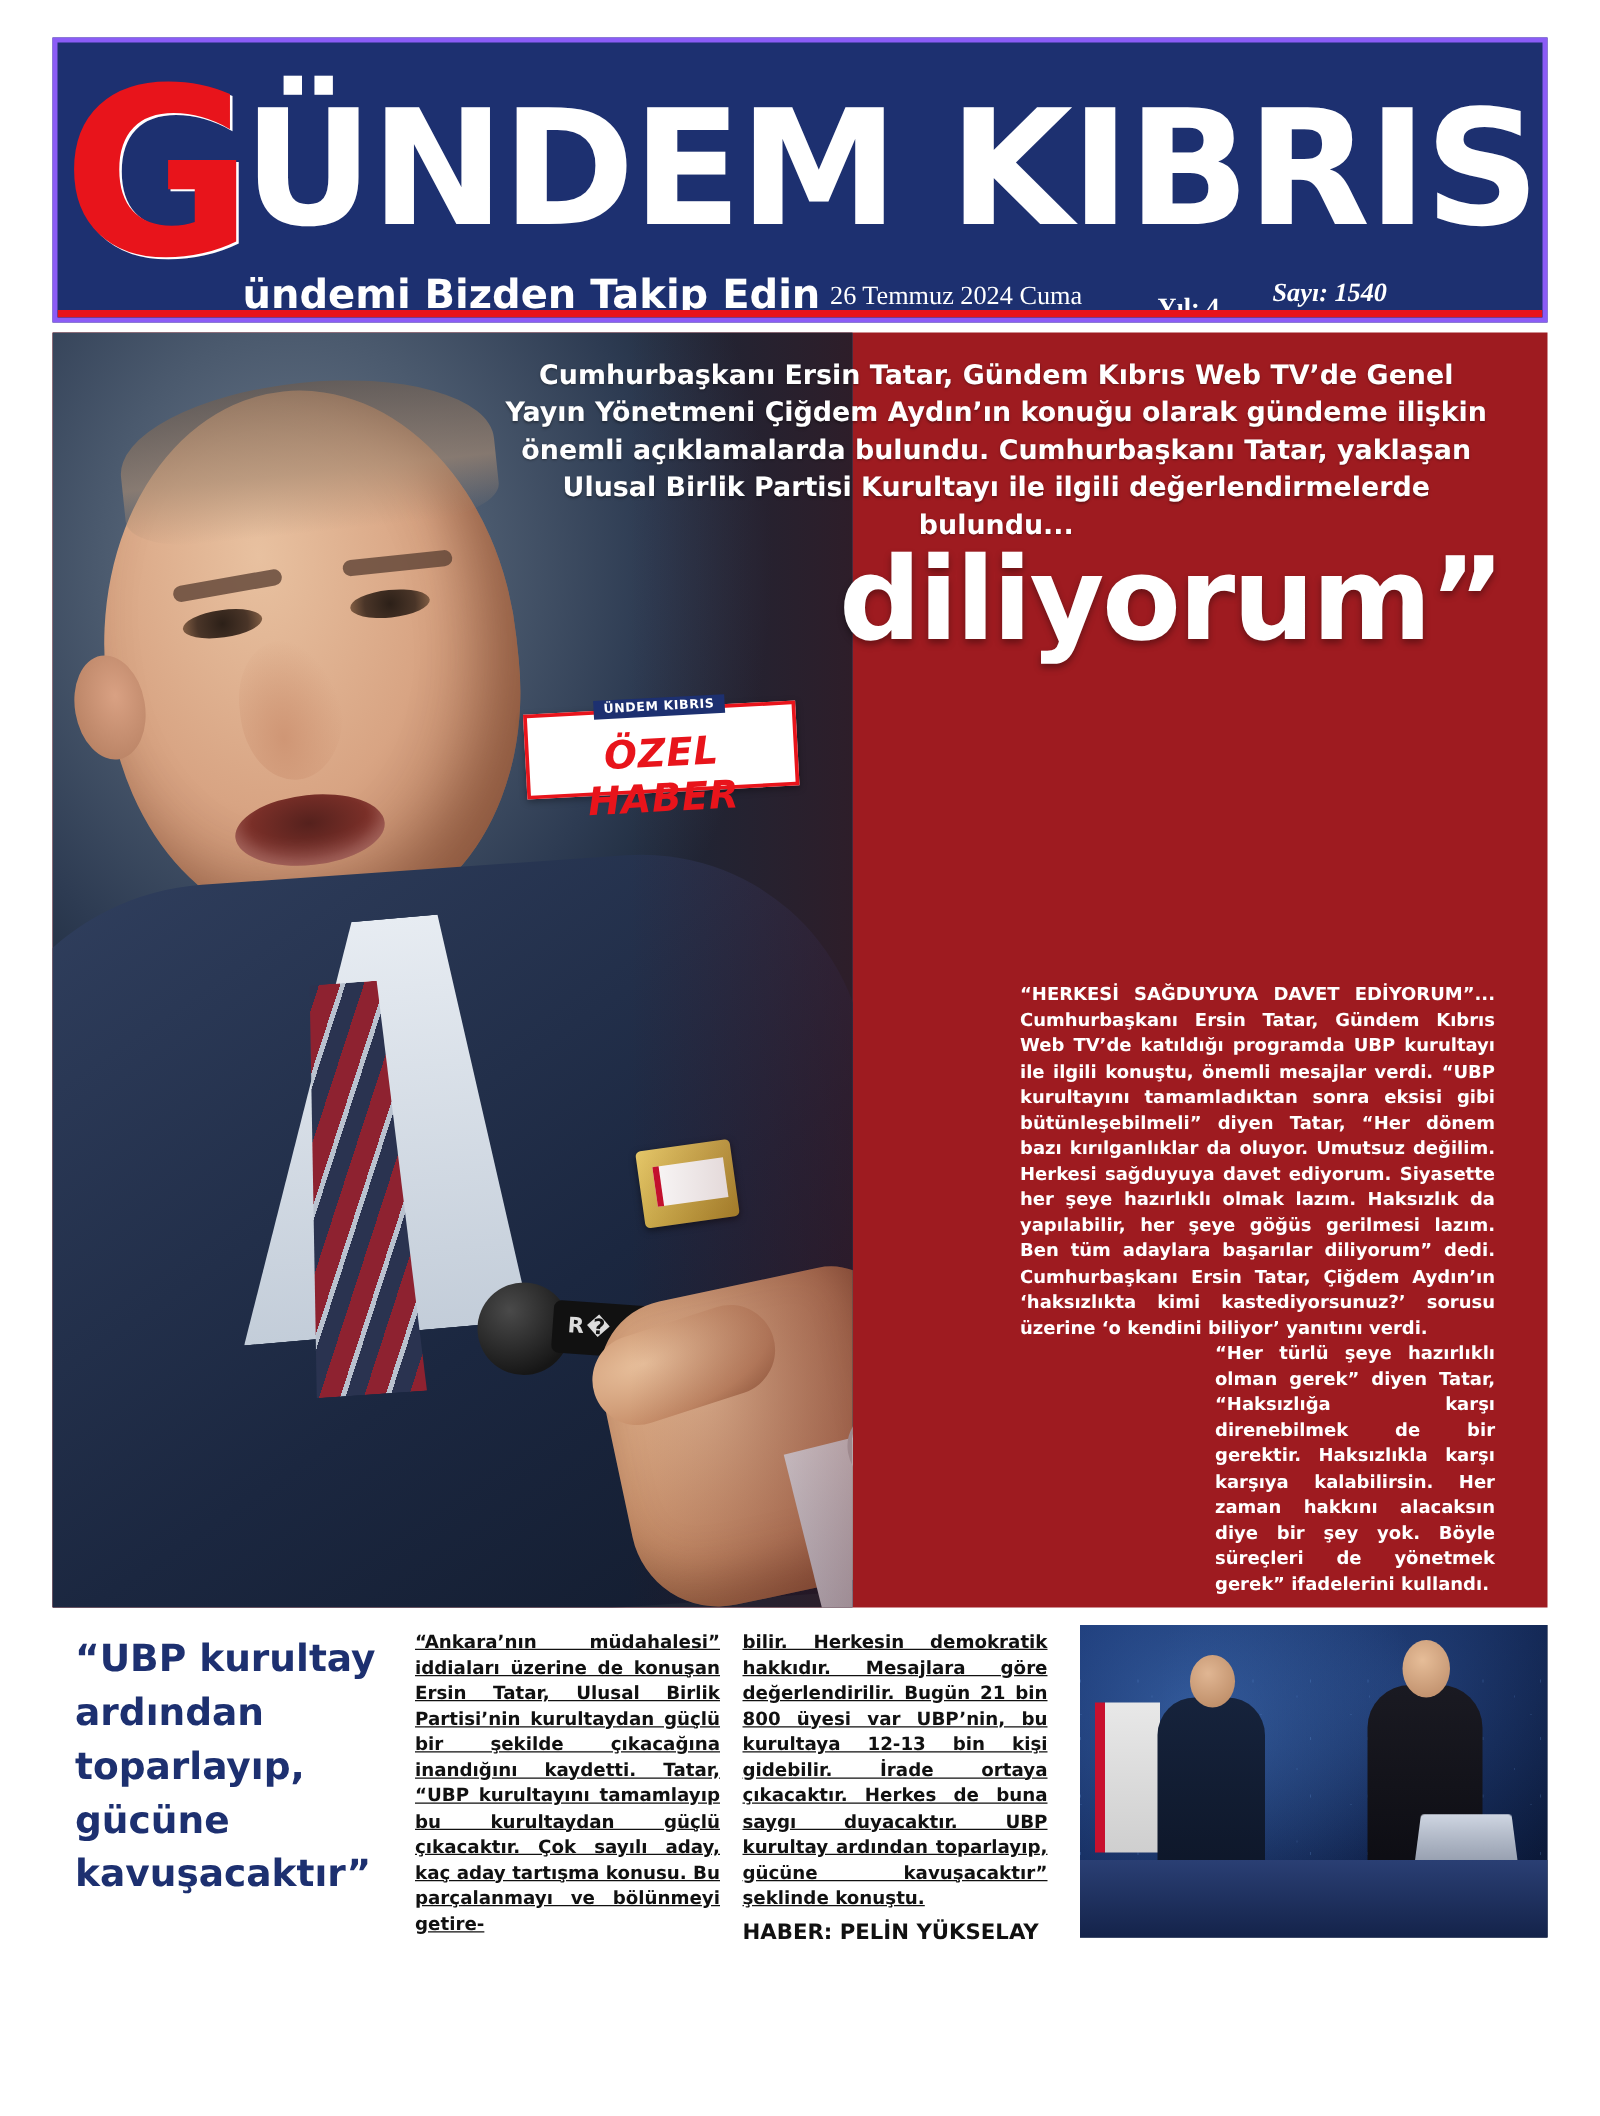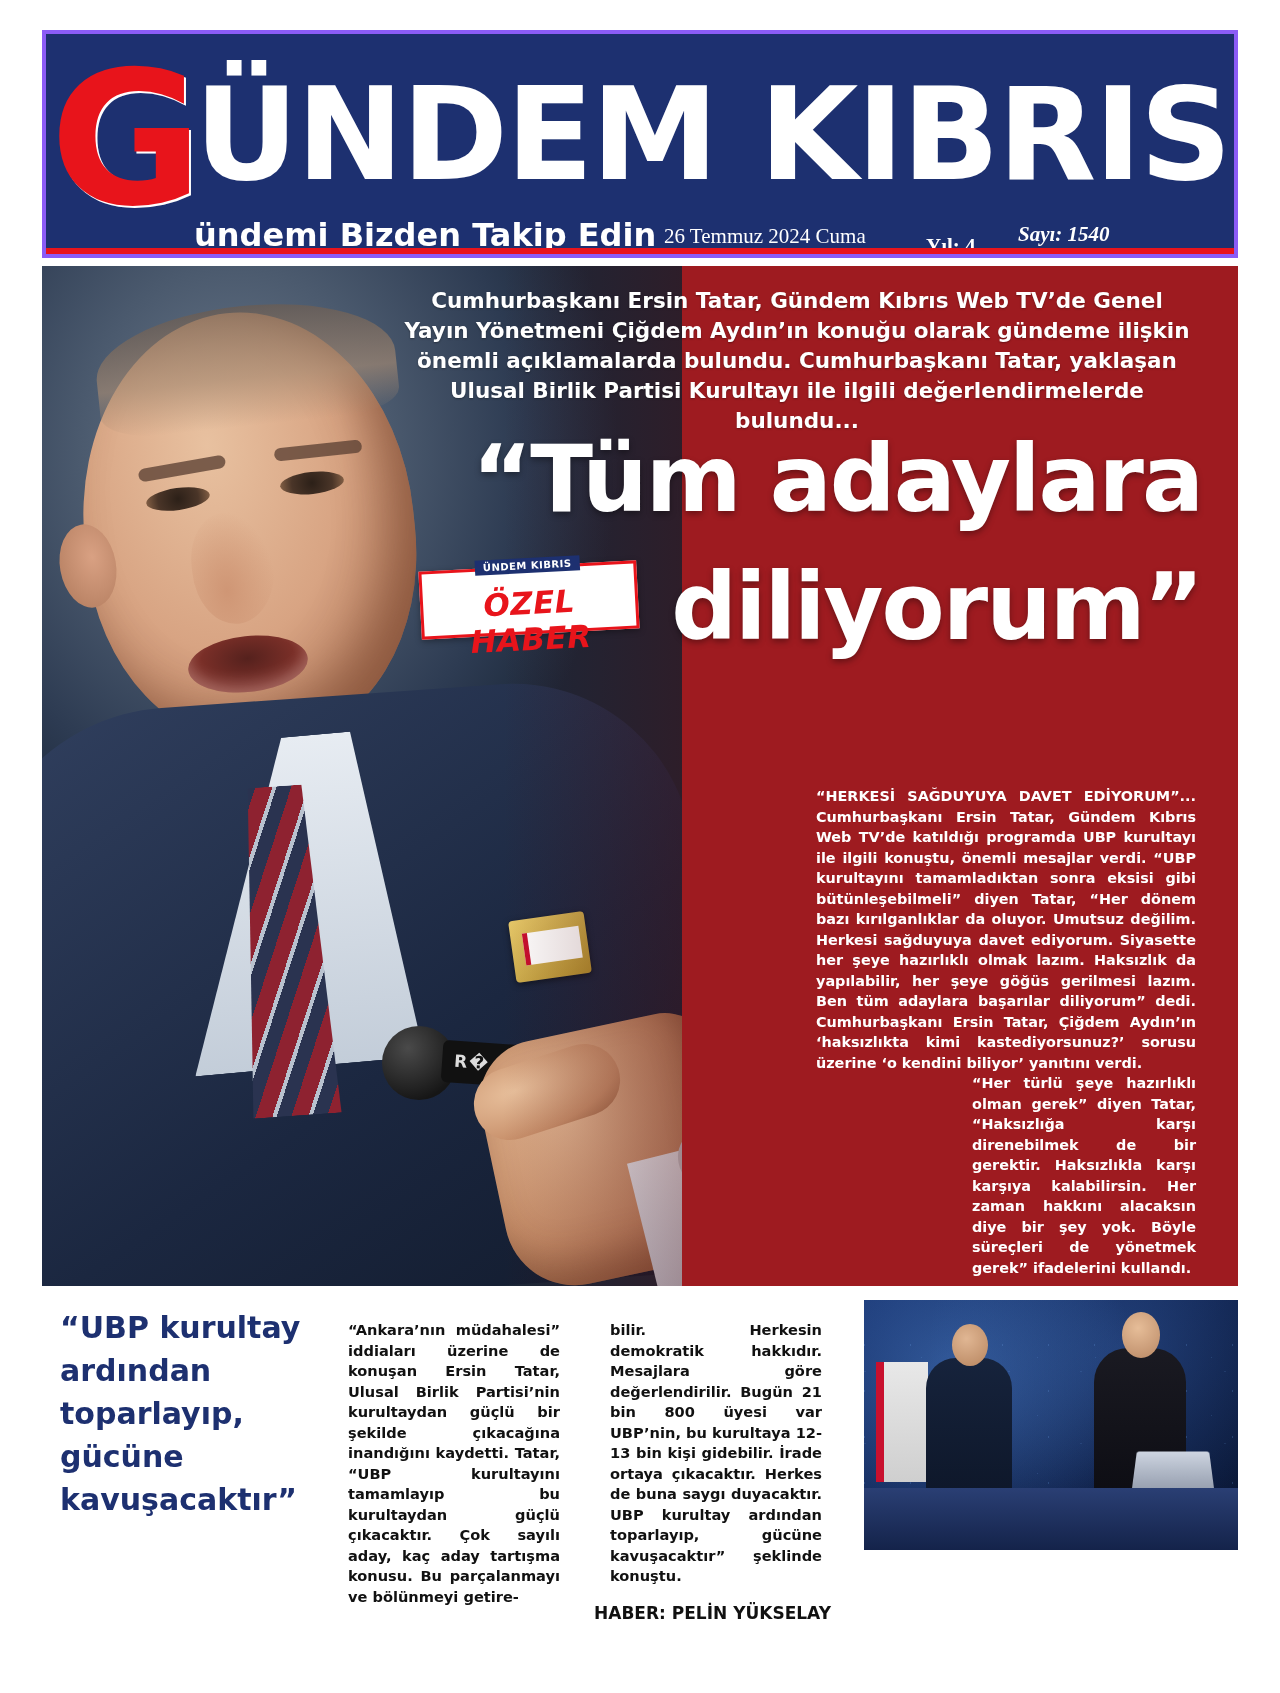--- a/index.html
+++ b/index.html
@@ -462,21 +462,21 @@
     position: absolute;
     top: 8px;
     width: 244px;
     color: #111111;
     font-family: "DejaVu Sans", sans-serif;
     font-weight: bold;
     font-size: 14.6px;
     line-height: 20.5px;
     text-align: justify;
   }
-  .col p { margin: 16px; }
+  .col p { margin: 0; text-decoration: underline; }
   .col.c1 { left: 290px; }
   .col.c2 { left: 552px; }
   .byline {
     display: block;
     margin-top: 6px;
     color: #111;
     font-size: 17px;
   }
   .photo2 {
     position: absolute;
@@ -602,21 +602,20 @@
       <div class="finger"></div>
       <div class="cuff"></div>
       <div class="watch"></div>
       <div class="shade"></div>
     </div>
 
 
     <div class="intro">Cumhurbaşkanı Ersin Tatar, Gündem Kıbrıs Web TV’de Genel Yayın Yönetmeni Çiğdem Aydın’ın konuğu olarak gündeme ilişkin önemli açıklamalarda bulundu. Cumhurbaşkanı Tatar, yaklaşan Ulusal Birlik Partisi Kurultayı ile ilgili değerlendirmelerde bulundu...</div>
 
     <div class="headline">
-      <span class="l1">“Tüm adaylara</span>
       <span class="l3">diliyorum”</span>
     </div>
 
     <div class="stamp">
       <div class="brand">ÜNDEM KIBRIS</div>
       <div class="txt">ÖZEL HABER</div>
     </div>
 
     <div class="bodycol">
       <p>“HERKESİ SAĞDUYUYA DAVET EDİYORUM”... Cumhurbaşkanı Ersin Tatar, Gündem Kıbrıs Web TV’de katıldığı programda UBP kurultayı ile ilgili konuştu, önemli mesajlar verdi. “UBP kurultayını tamamladıktan sonra eksisi gibi bütünleşebilmeli” diyen Tatar, “Her dönem bazı kırılganlıklar da oluyor. Umutsuz değilim. Herkesi sağduyuya davet ediyorum. Siyasette her şeye hazırlıklı olmak lazım. Haksızlık da yapılabilir, her şeye göğüs gerilmesi lazım. Ben tüm adaylara başarılar diliyorum” dedi. Cumhurbaşkanı Ersin Tatar, Çiğdem Aydın’ın ‘haksızlıkta kimi kastediyorsunuz?’ sorusu üzerine ‘o kendini biliyor’ yanıtını verdi.</p>

